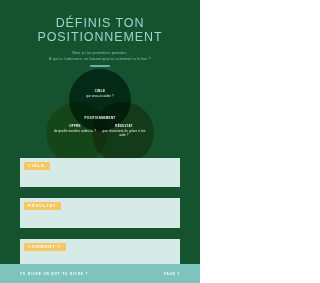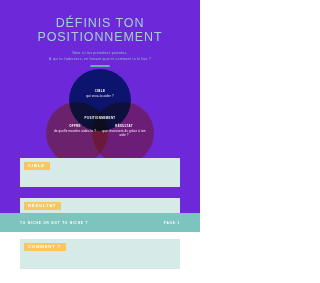--- a/index.html
+++ b/index.html
@@ -8,22 +8,22 @@
     width: 200px;
     height: 283px;
     background: #ffffff;
     font-family: "Liberation Sans", sans-serif;
     overflow: hidden;
   }
 
   .page {
     position: relative;
     width: 200px;
-    height: 232px;
-    background: #6d28d9;
+    height: 283px;
+    background: #14532d;
   }
 
   
   .header {
     padding-top: 17px;
     text-align: center;
   }
 
   .title {
     font-size: 12.5px;

